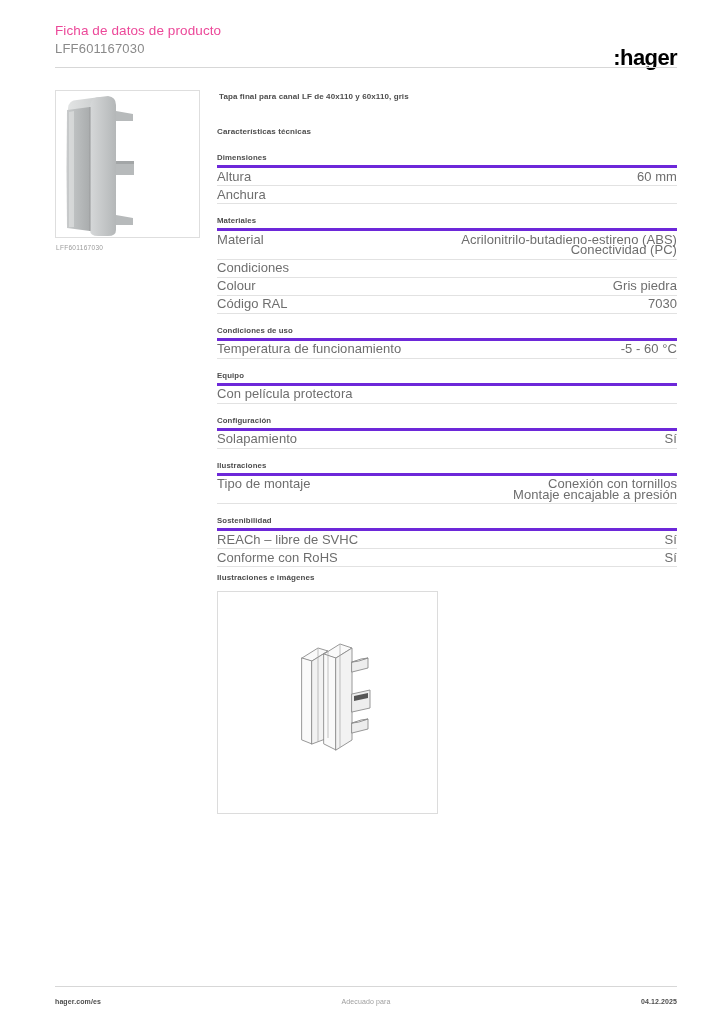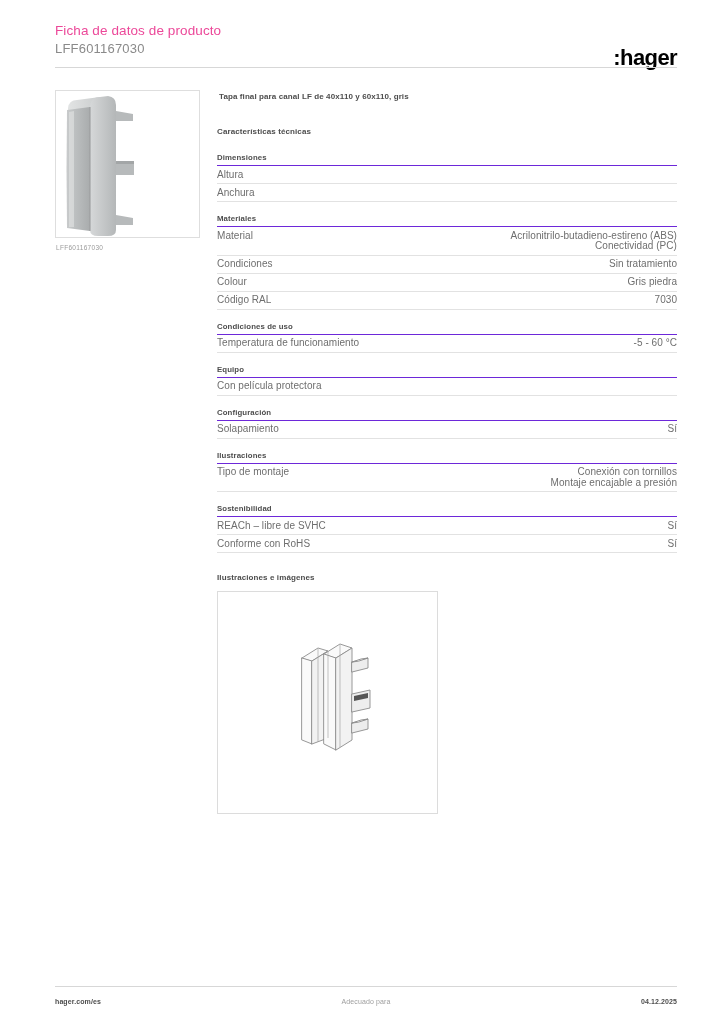--- a/index.html
+++ b/index.html
@@ -112,29 +112,29 @@
     margin: 0 0 17px 0;
   }
 
   .group { margin-bottom: 12px; }
   .group-title {
     font-size: 7.8px;
     font-weight: bold;
     color: #4d4d4d;
     letter-spacing: 0.1px;
     padding-bottom: 3px;
-    border-bottom: 1px solid #6d28d9;
+    border-bottom: 3px solid #6d28d9;
   }
   .row {
     display: flex;
     justify-content: space-between;
     align-items: flex-start;
     border-bottom: 1px solid #e2e2e2;
     padding: 3.5px 0 3px 0;
-    font-size: 10px;
+    font-size: 13px;
     color: #6e6e6e;
     letter-spacing: 0.05px;
     line-height: 10.5px;
   }
   .row .k {
     flex: 0 1 auto;
     padding-right: 12px;
     white-space: nowrap;
   }
   .row .v {
@@ -260,36 +260,36 @@
   <div class="thumb-caption">LFF601167030</div>
 
   <div class="col">
     <div class="prod-desc">Tapa final para canal LF de 40x110 y 60x110, gris</div>
     <div class="specs-heading">Características técnicas</div>
 
     <div class="group">
       <div class="group-title">Dimensiones</div>
       <div class="row">
         <span class="k">Altura</span>
+        <span class="v">60 mm</span>
       </div>
       <div class="row">
         <span class="k">Anchura</span>
       </div>
     </div>
 
     <div class="group">
       <div class="group-title">Materiales</div>
       <div class="row">
         <span class="k">Material</span>
         <span class="v">Acrilonitrilo-butadieno-estireno (ABS)
 Conectividad (PC)</span>
       </div>
       <div class="row">
         <span class="k">Condiciones</span>
-        <span class="v">Sin tratamiento</span>
       </div>
       <div class="row">
         <span class="k">Colour</span>
         <span class="v">Gris piedra</span>
       </div>
       <div class="row">
         <span class="k">Código RAL</span>
         <span class="v">7030</span>
       </div>
     </div>

